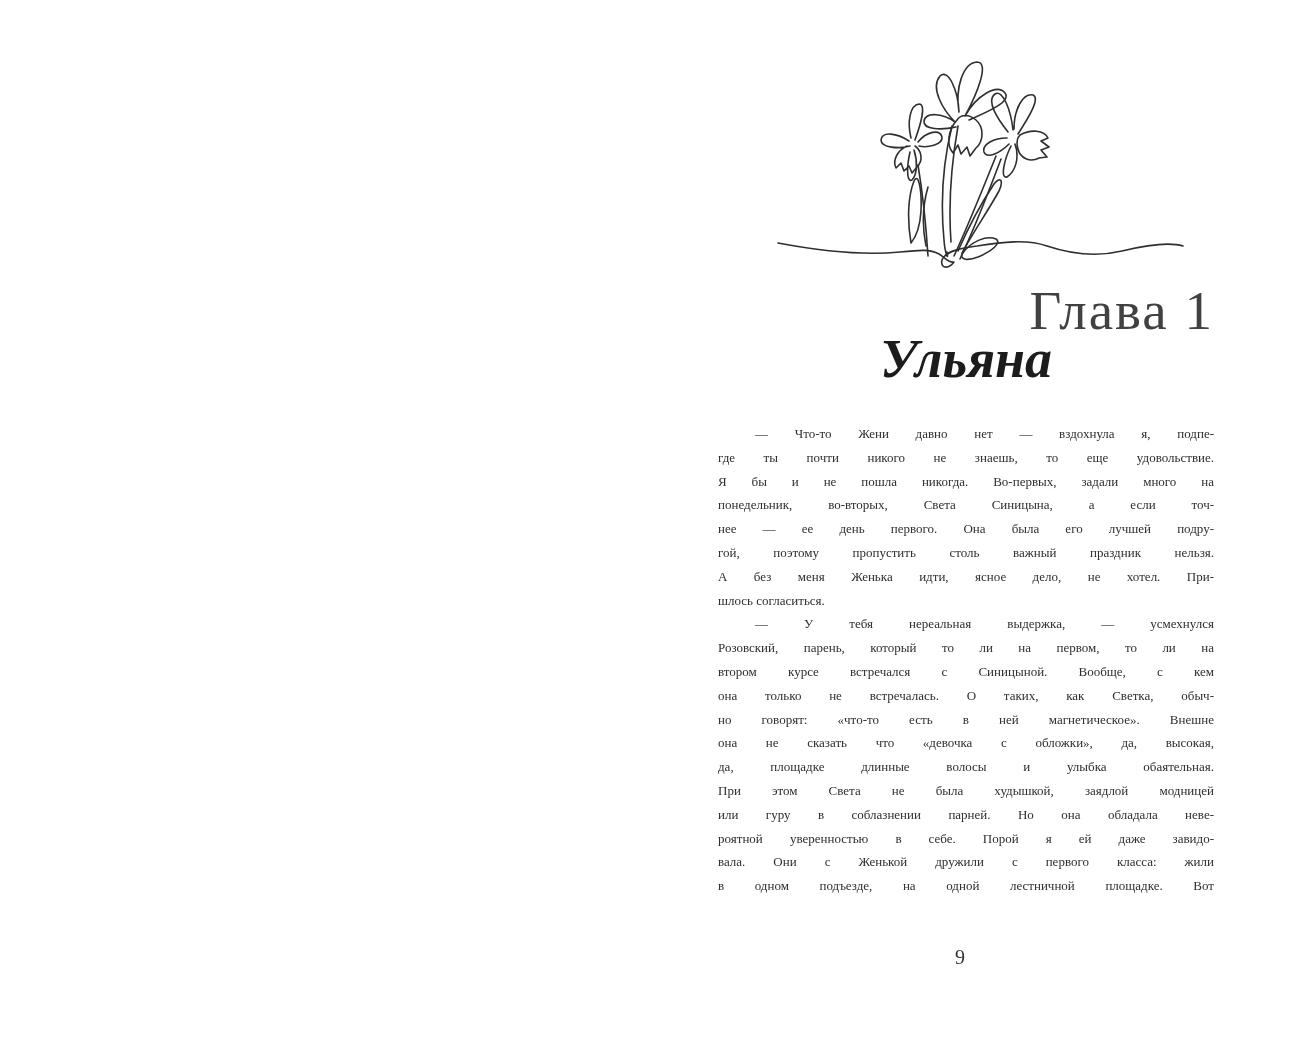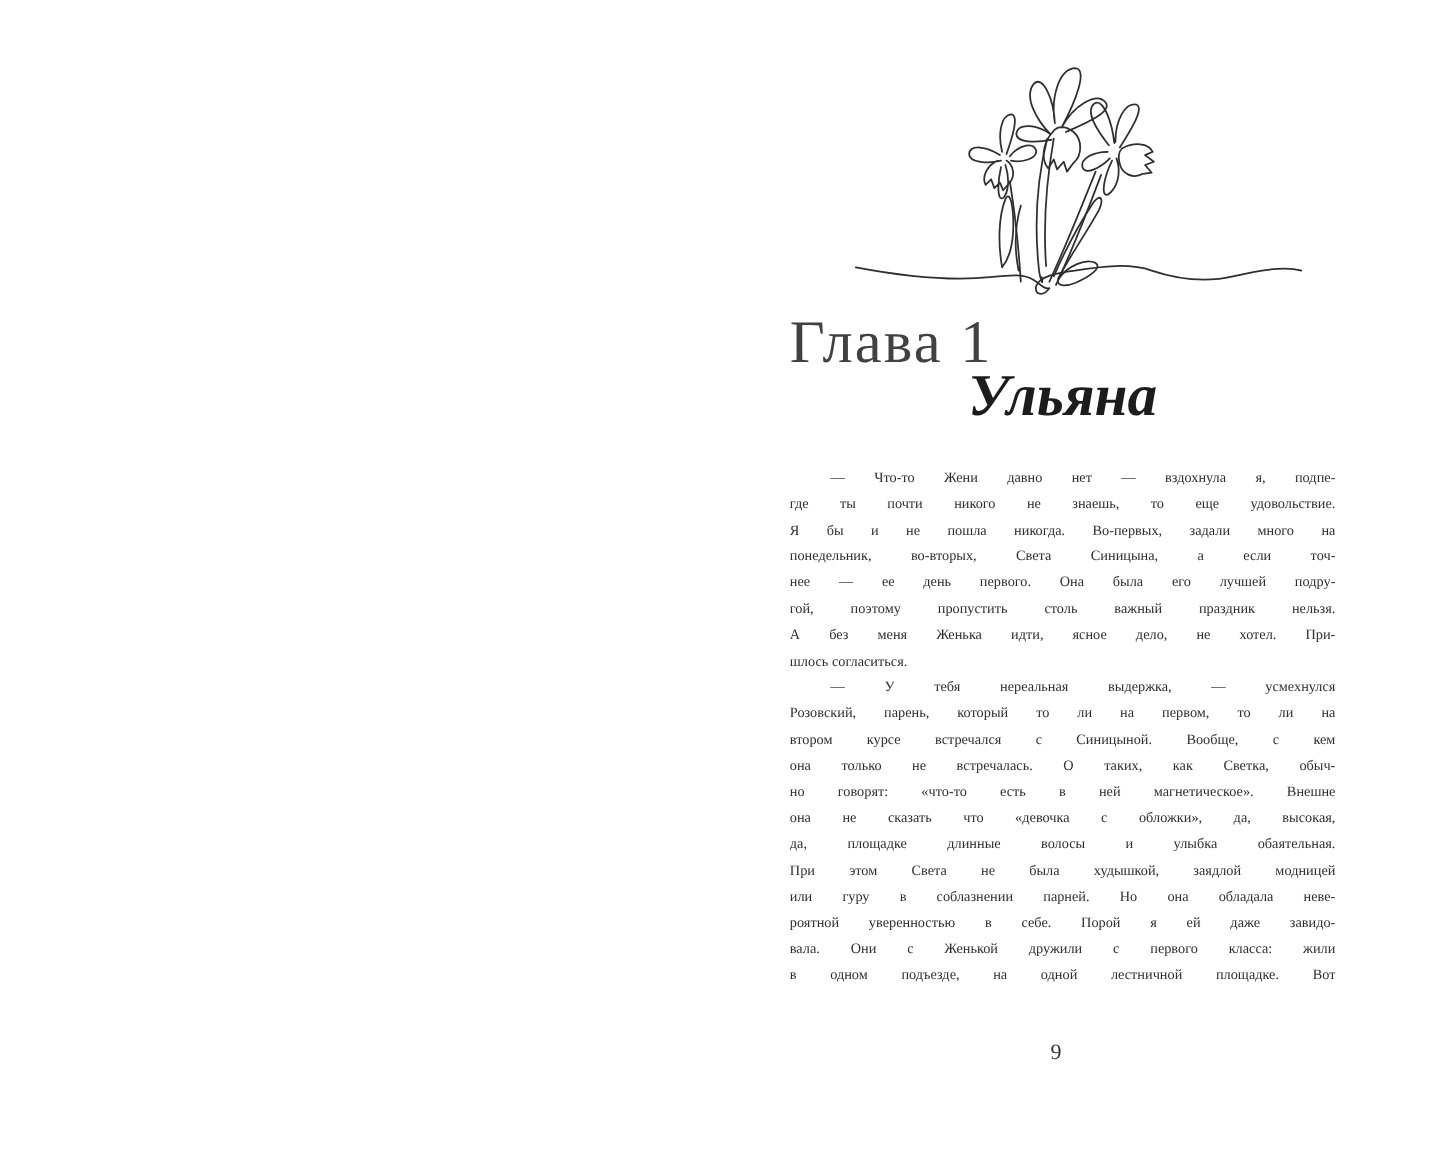--- a/index.html
+++ b/index.html
@@ -24,21 +24,21 @@
     fill:none;
     stroke:#2f2f2f;
     stroke-width:1.6;
     stroke-linecap:round;
     stroke-linejoin:round;
   }
   .chapter-heading{
     position:absolute;
     left:0; top:283px;
     width:100%;
-    text-align:left;
+    text-align:right;
     font-size:55px;
     font-weight:400;
     letter-spacing:2px;
     color:#414141;
     line-height:1;
   }
   .chapter-subheading{
     position:absolute;
     left:0; top:332px;
     width:100%;

